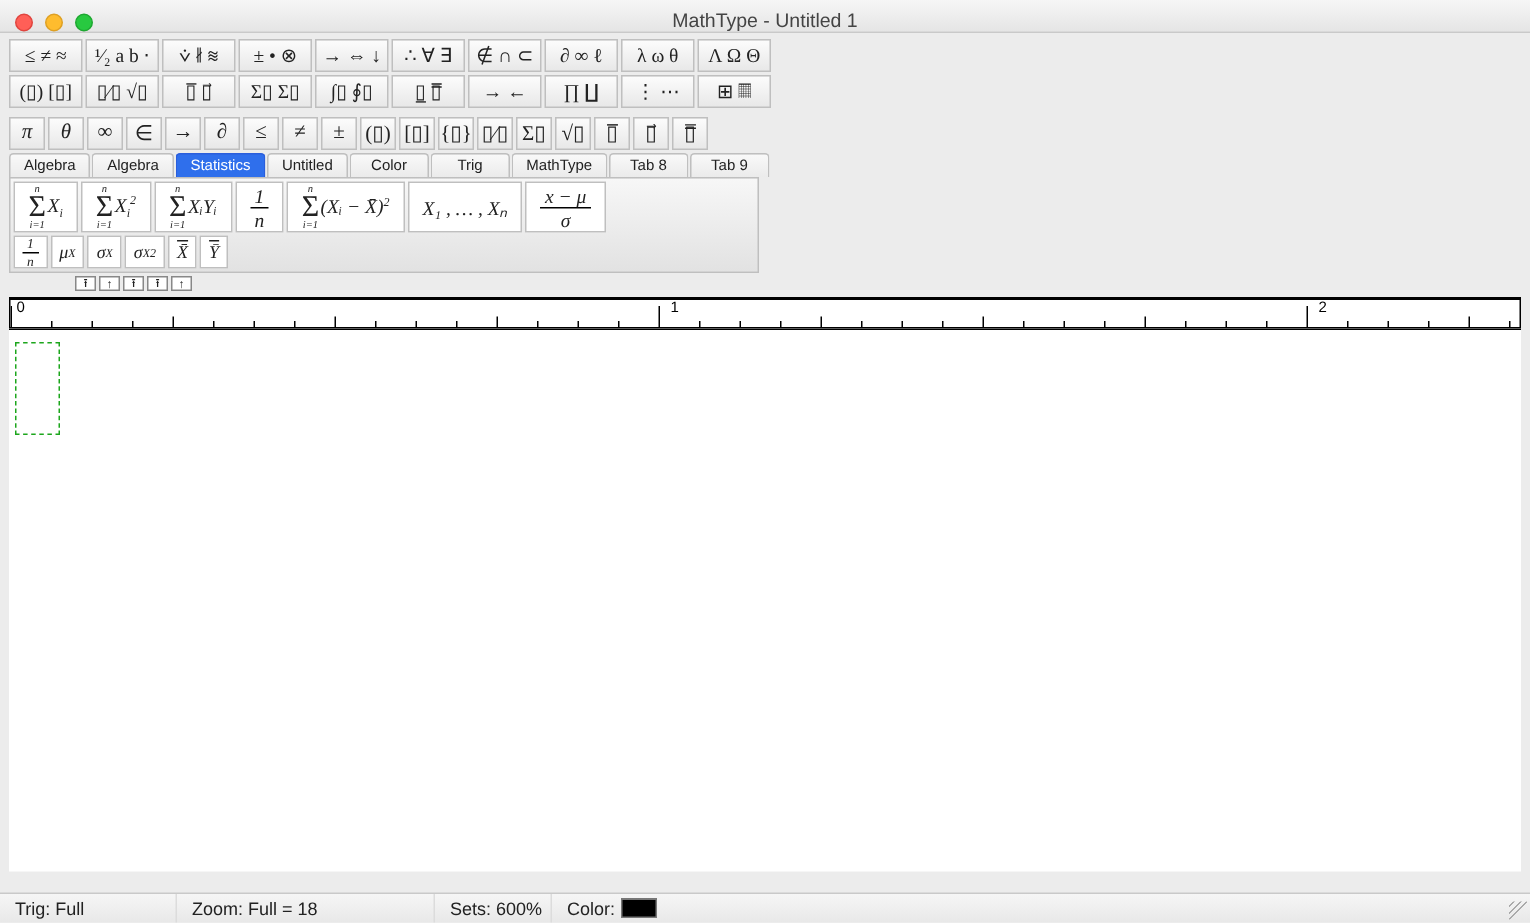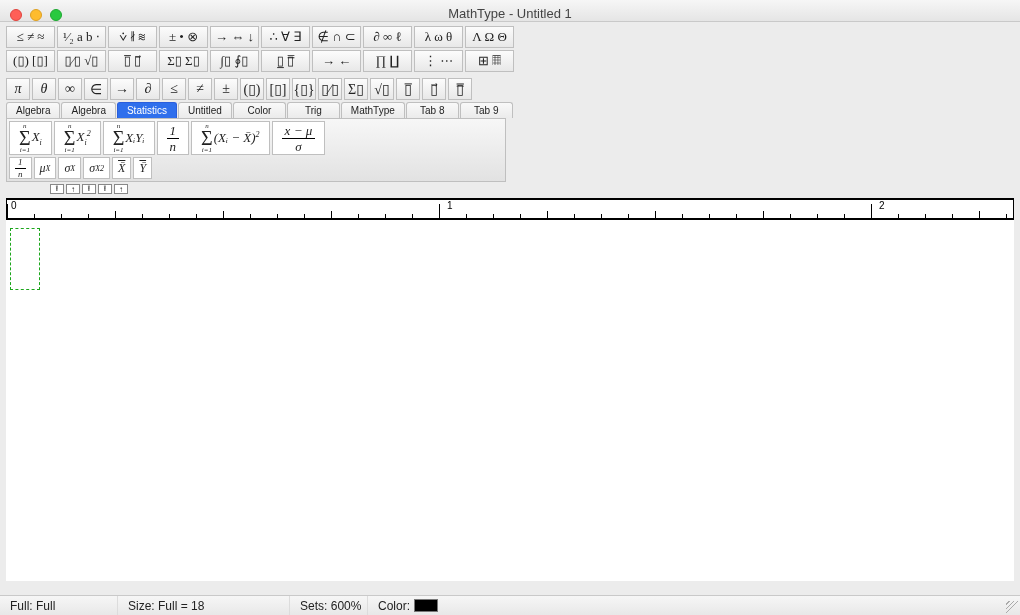--- a/index.html
+++ b/index.html
@@ -363,20 +363,23 @@
 
     <div class="expr-cell">
       <span class="sigwrap">
         <span class="lim">n</span>
         <span class="sig">Σ</span>
         <span class="lim">i=1</span>
       </span>
       <span><span>(Xᵢ − X̄)</span><sup>2</sup></span>
     </div>
 
+    <div class="expr-cell">
+      <span>X₁ , … , Xₙ</span>
+    </div>
 
     <div class="expr-cell">
       <span class="frac">
         <span class="num">x − μ</span>
         <span class="den">σ</span>
       </span>
     </div>
   </div>
 
   <div class="expr-row">
@@ -461,25 +464,25 @@
       <div class="tick" style="left: 999px;"></div>
     </div>
 </div>
 
 <div class="canvas">
   <div class="cursor-box"></div>
 </div>
 
 <div class="statusbar">
   <div class="status-seg first">
-    <span>Full:</span>&nbsp;
+    <span>Trig:</span>&nbsp;
     <span>Full</span>
   </div>
   <div class="status-seg size">
-    <span>Size:</span>&nbsp;
+    <span>Zoom:</span>&nbsp;
     <span>Full = 18</span>
   </div>
   <div class="status-seg zoom">
     <span>Sets:</span>&nbsp;
     <span>600%</span>
   </div>
   <div class="status-seg color">
     <span>Color:</span>
     <span class="color-swatch" title="#000000"></span>
   </div>

